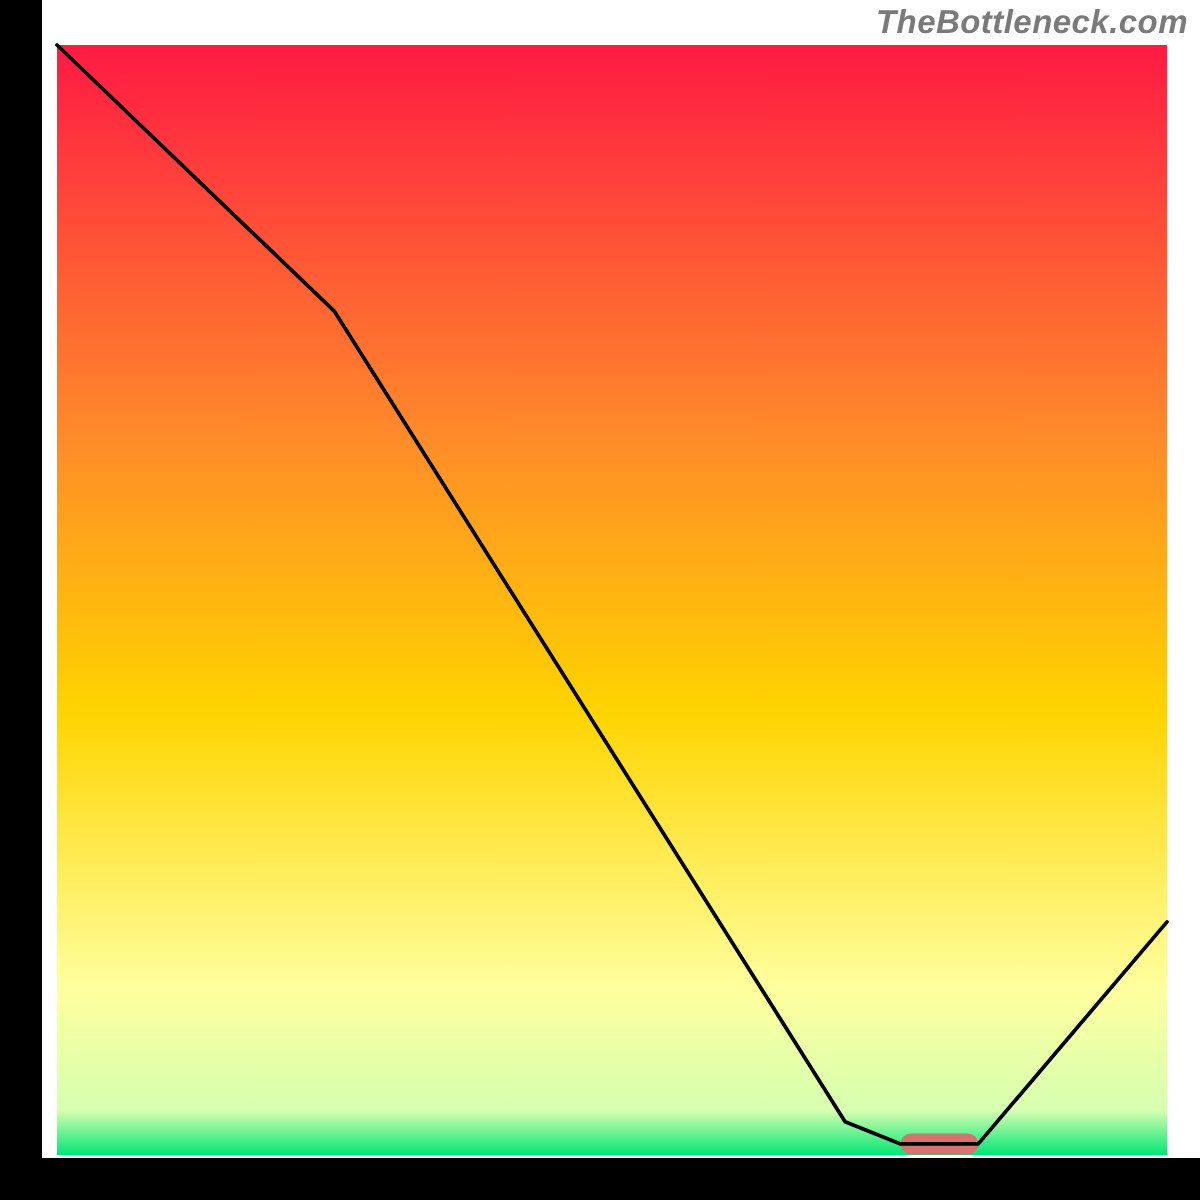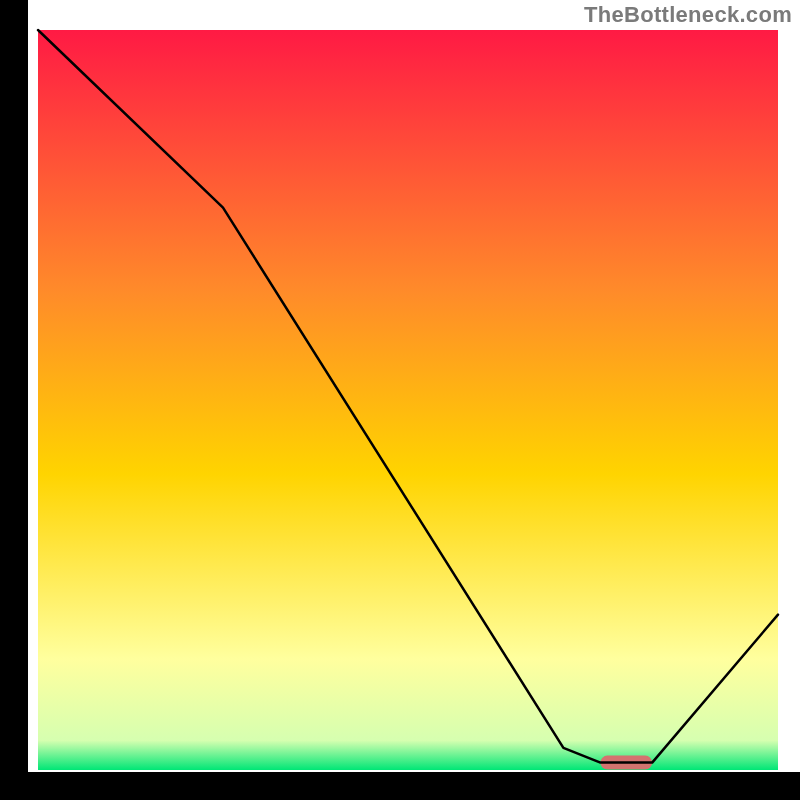--- a/index.html
+++ b/index.html
@@ -8,20 +8,21 @@
     width: 800px;
     height: 800px;
     overflow: hidden;
     background: #fff;
     font-family: Arial, Helvetica, sans-serif;
   }
   .wrap {
     position: relative;
     width: 800px;
     height: 800px;
+    font-style: italic;
   }
   .watermark {
     position: absolute;
     top: 2px;
     right: 8px;
     font-size: 22px;
     font-weight: 600;
     color: #7a7a7a;
     letter-spacing: 0.3px;
     user-select: none;

